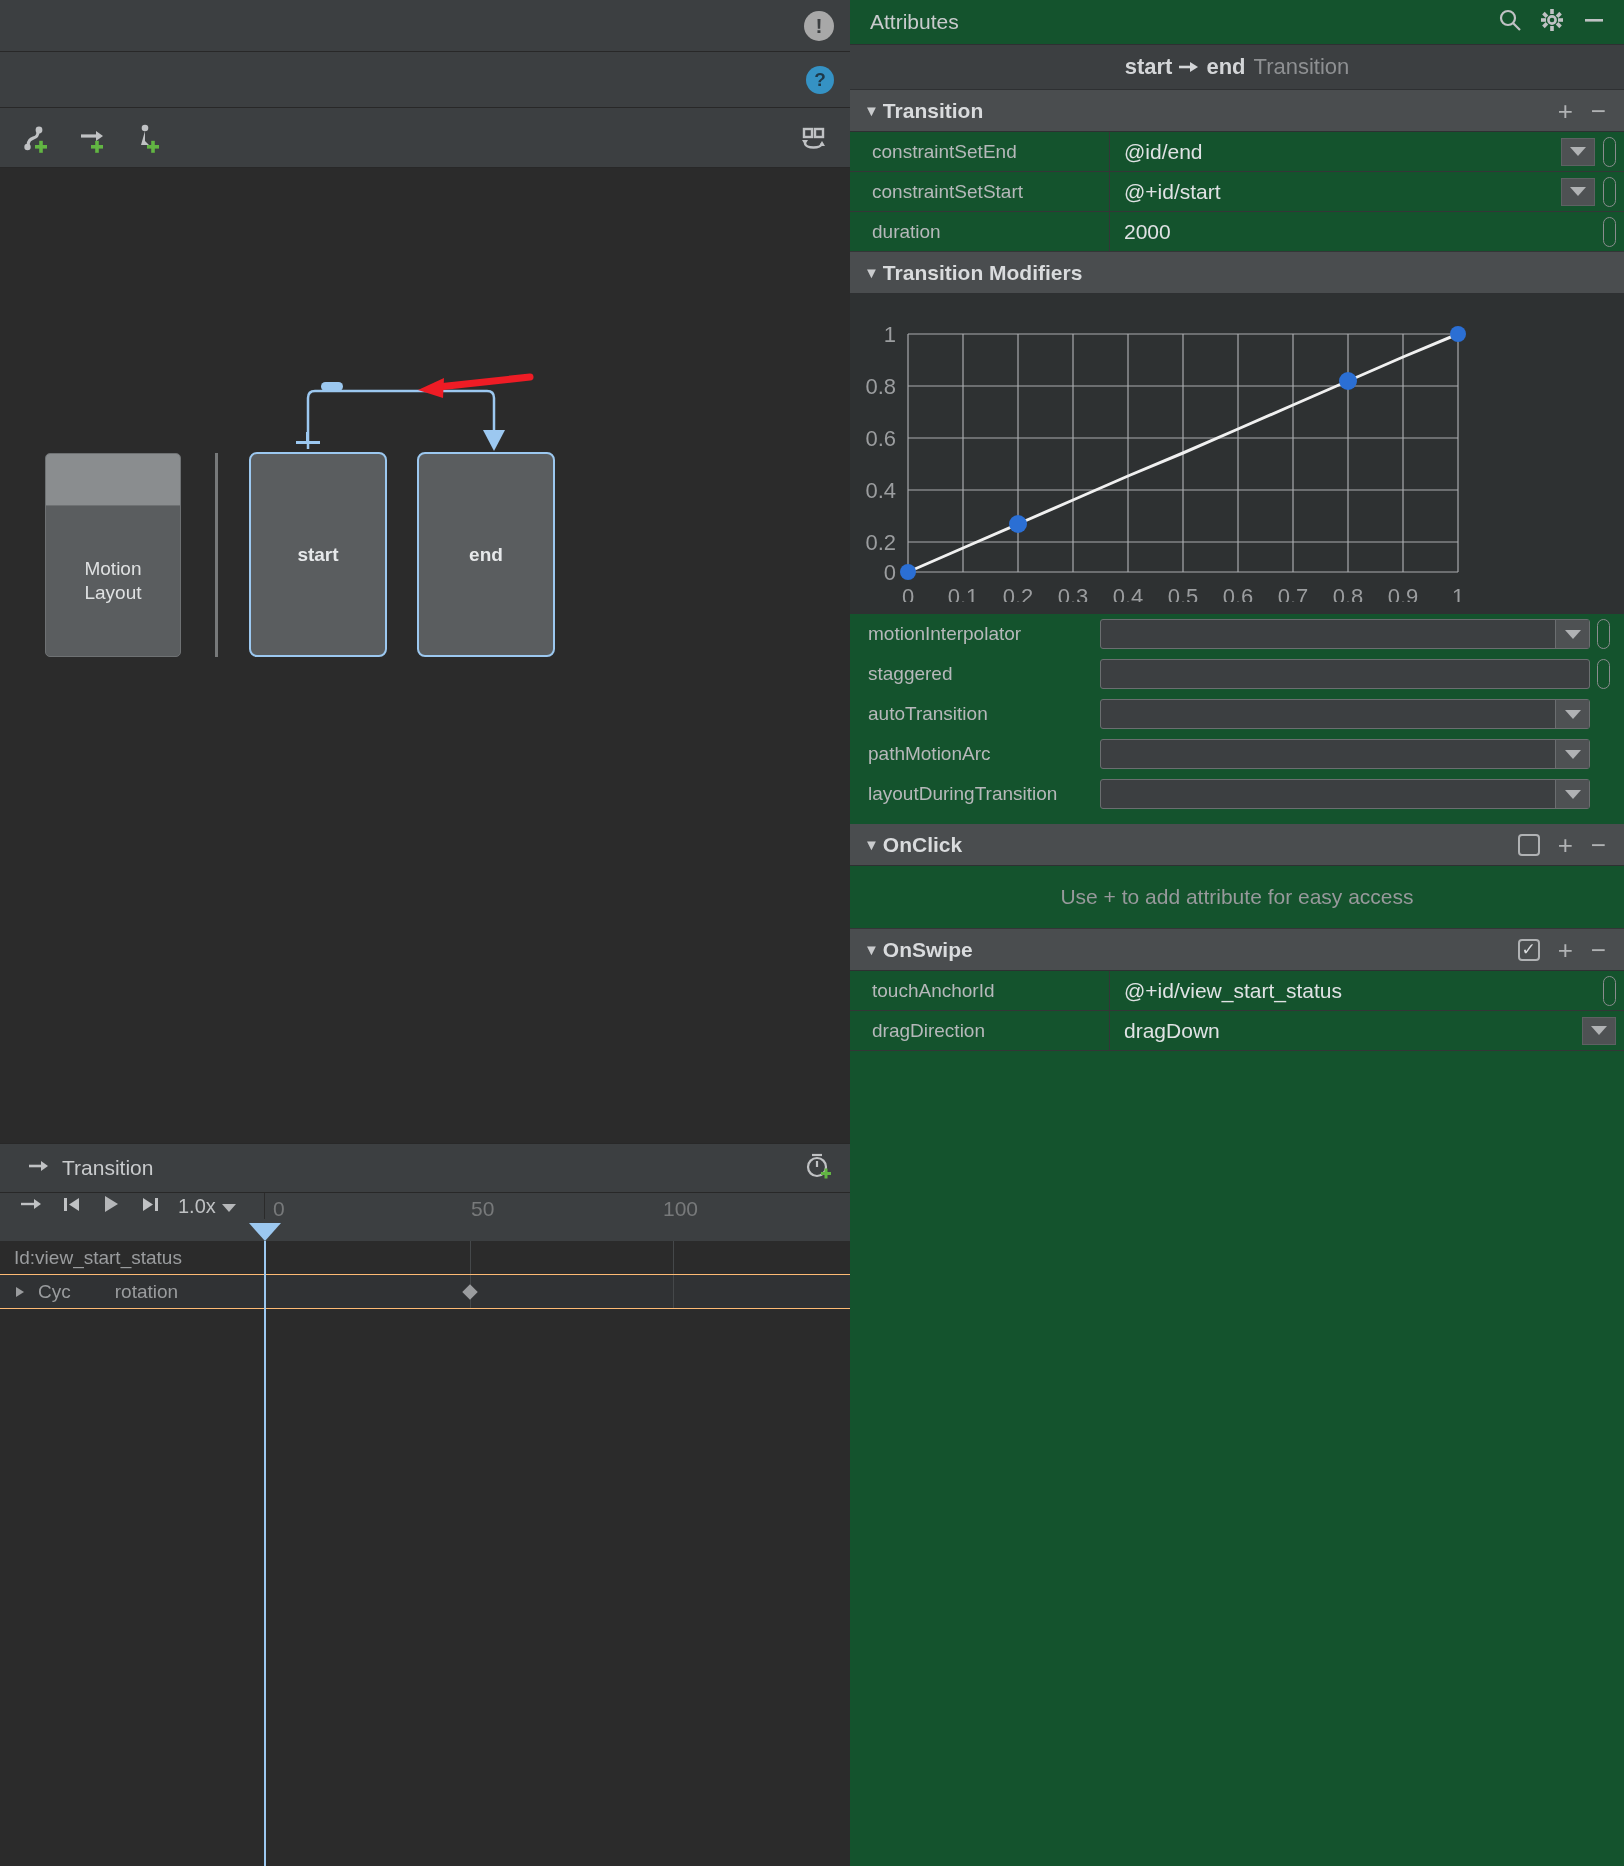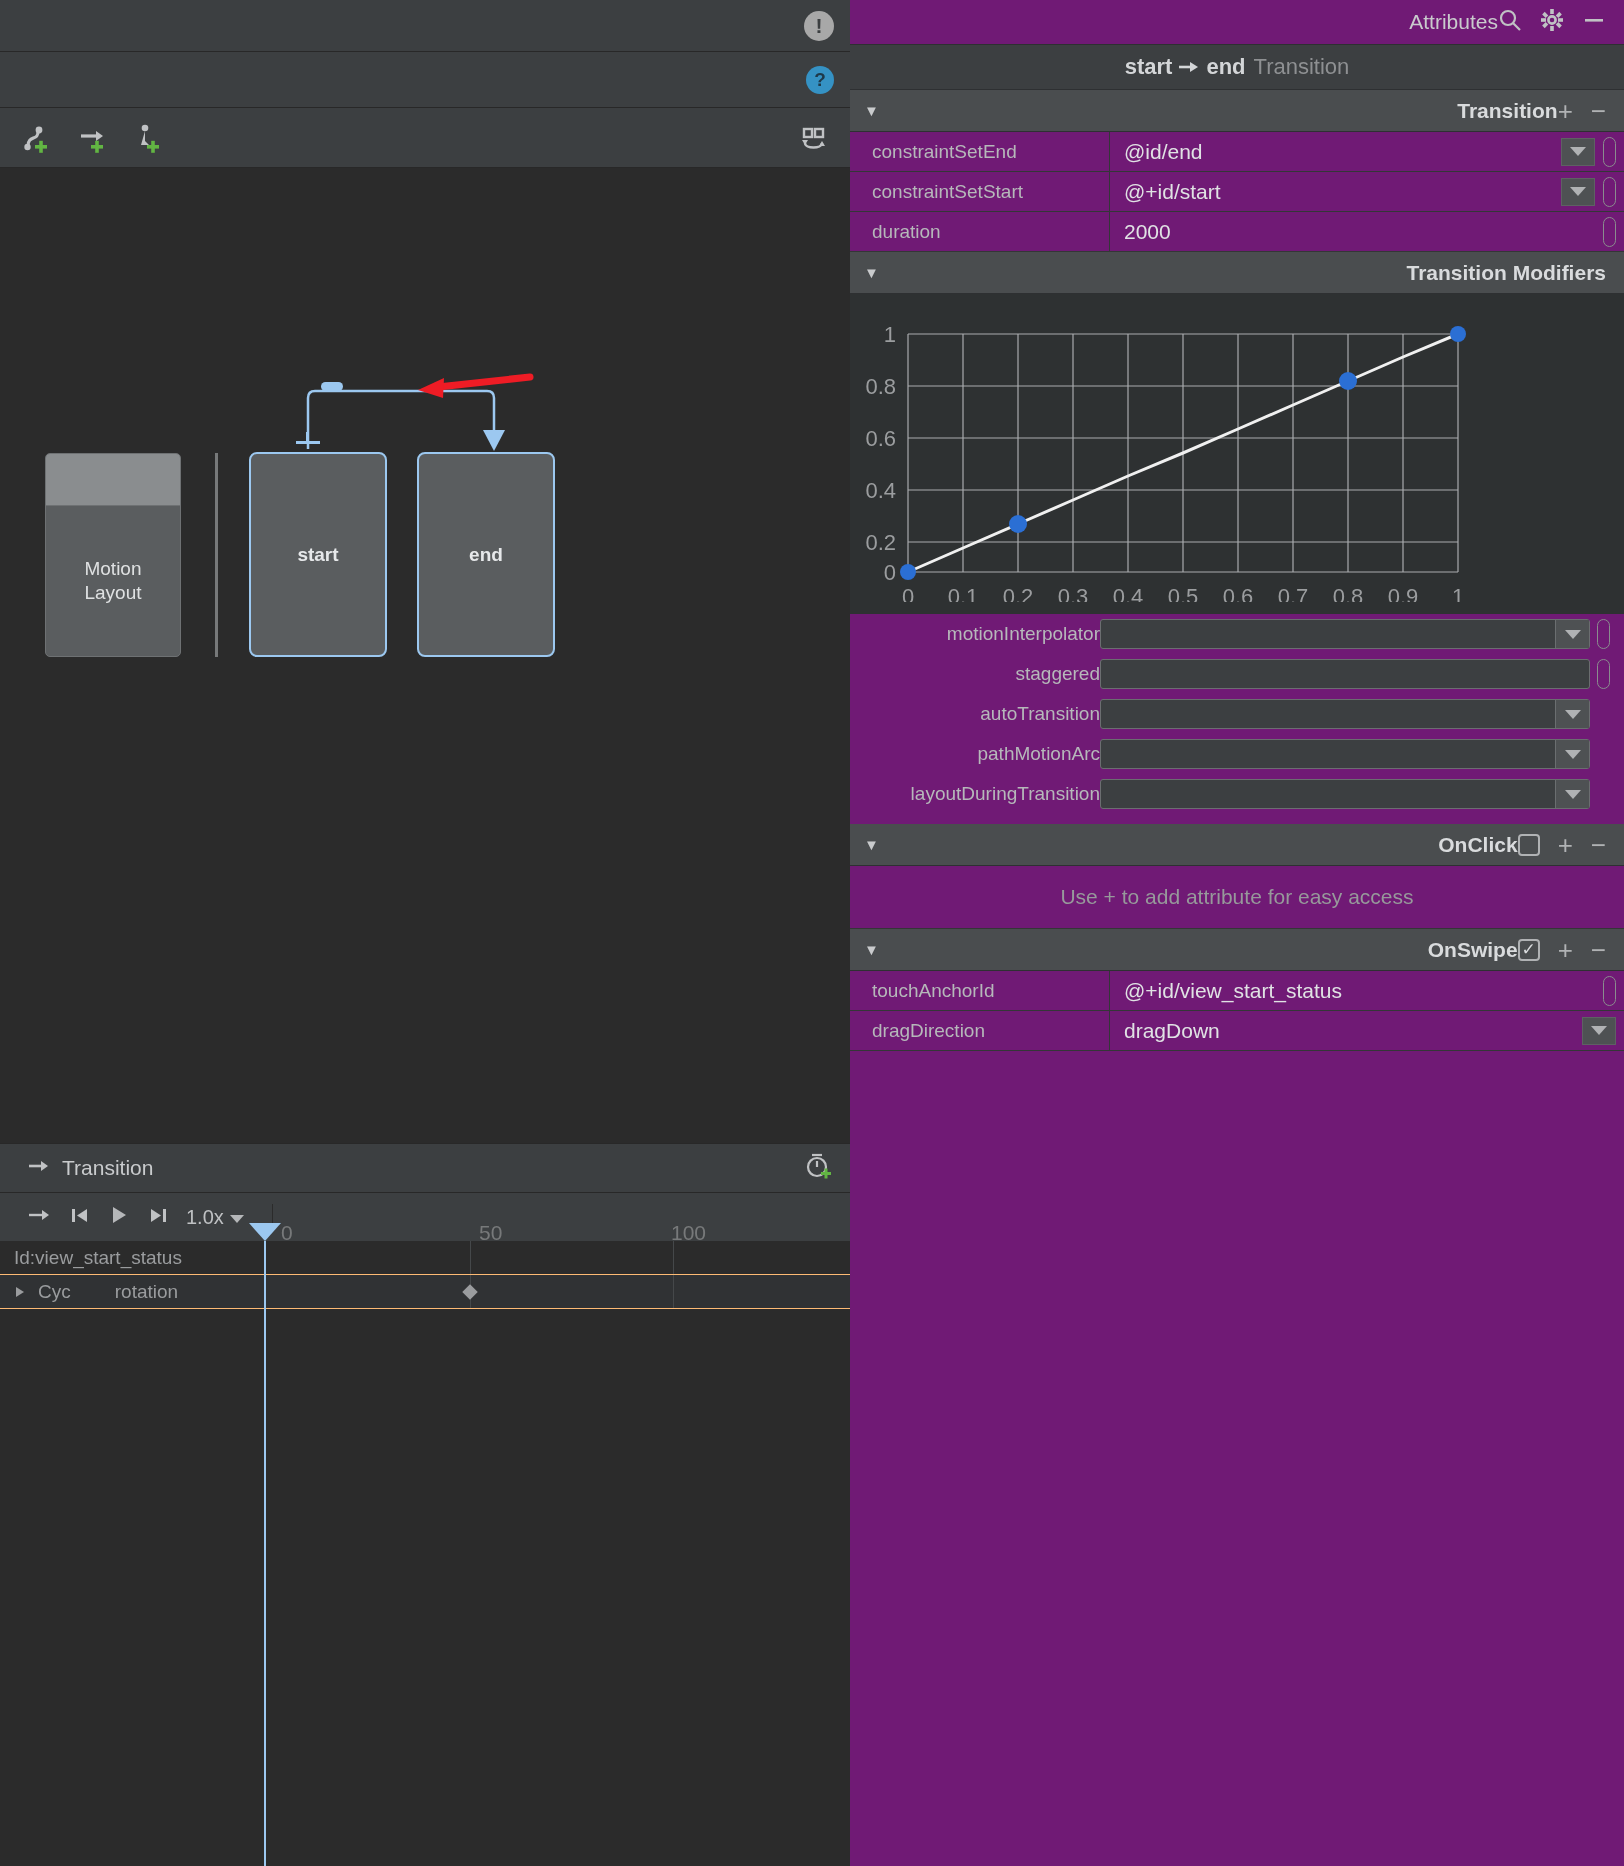--- a/index.html
+++ b/index.html
@@ -69,21 +69,21 @@
 
   
   .tl-header {
     height: 50px; background: #3c3f41; border-top: 1px solid #282828;
     border-bottom: 1px solid #282828;
     display: flex; align-items: center; padding: 0 16px 0 28px;
   }
   .tl-header .ttl { color: #c9cbcd; font-size: 21px; margin-left: 12px; }
   .tl-header .grow { flex: 1; }
 
-  .tl-controls { height: 48px; background: #3c3f41; display: flex; align-items: center; padding-left: 8px; }
+  .tl-controls { height: 48px; background: #3c3f41; display: flex; align-items: flex-start; }
   .tl-trans {
     width: 265px; display: flex; align-items: center; gap: 18px; padding-left: 20px;
     border-right: 1px solid #2b2b2b;
   }
   .tl-speed { color: #bfc1c3; font-size: 20px; display: flex; align-items: center; gap: 6px; }
   .tl-ruler { flex: 1; position: relative; background: #3c3f41; }
   .tl-tick { position: absolute; top: 4px; color: #77797a; font-size: 21px; }
 
   .tl-rows { position: relative; background: #2b2b2b; height: 633px; }
   .tl-row { display: flex; height: 34px; border-bottom: 1px solid #fdba74; }
@@ -100,21 +100,21 @@
     transform: translate(-50%,-50%) rotate(45deg);
   }
   .playhead { position: absolute; top: 0; bottom: 0; width: 2px; background: #9cc8f0; }
   .playhead-head {
     position: absolute; width: 0; height: 0;
     border-left: 16px solid transparent; border-right: 16px solid transparent;
     border-top: 18px solid #9cc8f0;
   }
 
   
-  .right { width: 774px; height: 1866px; background: #701a75; position: relative; text-align: right; }
+  .right { width: 774px; height: 1866px; background: #14532d; position: relative; }
 
   .attr-head {
     height: 45px; display: flex; align-items: center; padding: 0 18px 0 20px;
     border-bottom: 1px solid #2e3032;
   }
   .attr-head .title { color: #c9cbcd; font-size: 21px; flex: 1; }
   .attr-head .icons { display: flex; align-items: center; gap: 18px; }
 
   .attr-subtitle {
     height: 45px; display: flex; align-items: center; justify-content: center;

